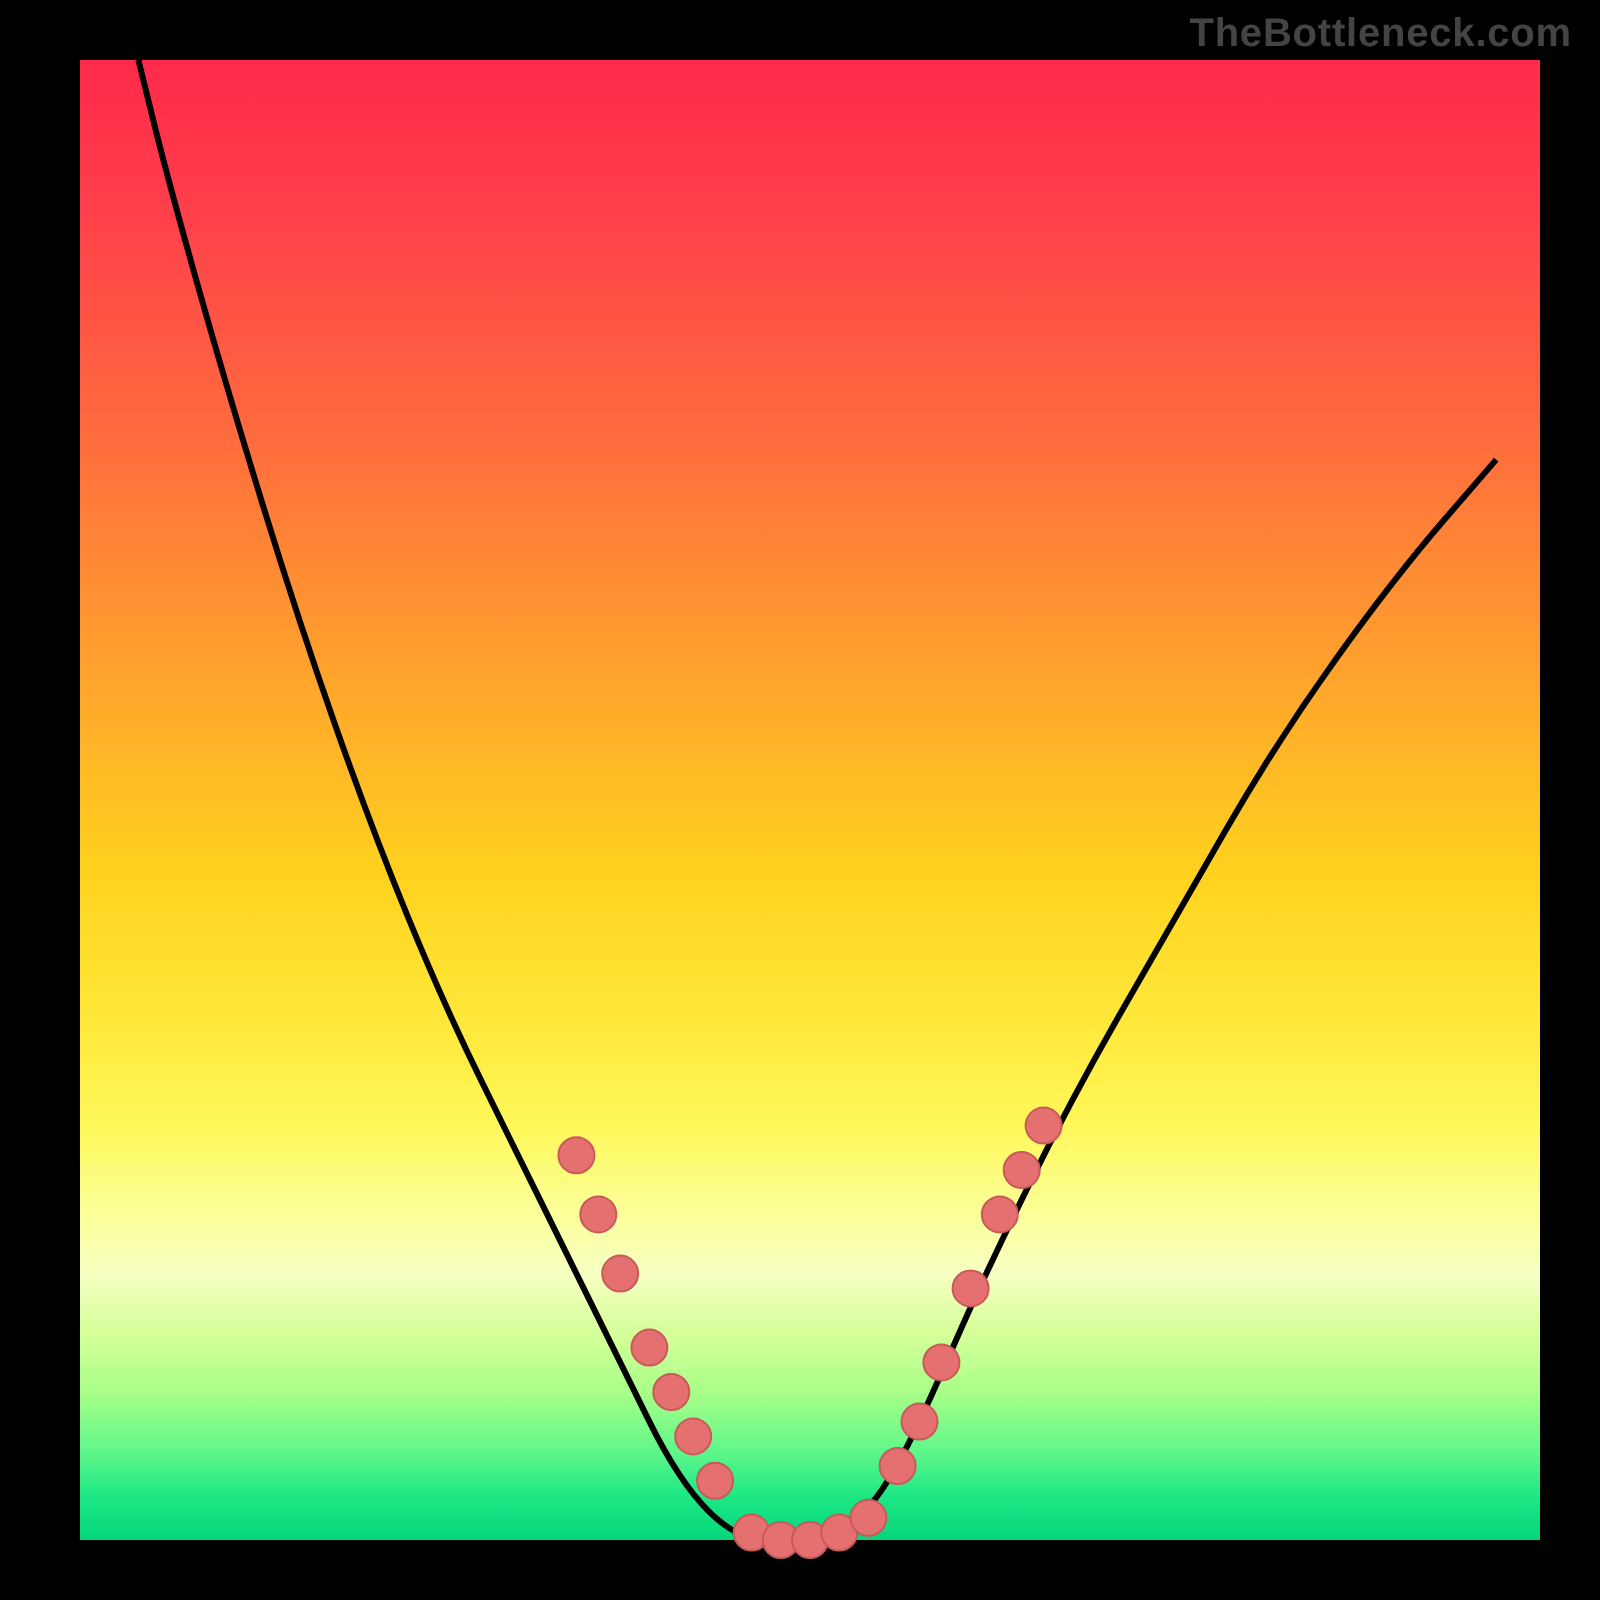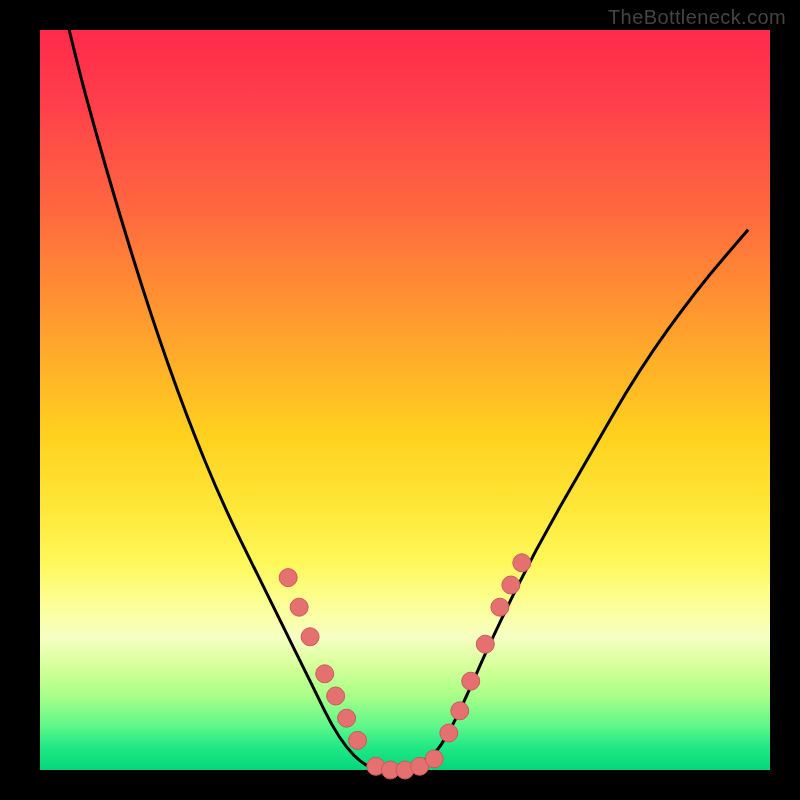--- a/index.html
+++ b/index.html
@@ -40,21 +40,21 @@
       #1ee884 97%,
       #05d67c 100%
     );
   }
   .watermark {
     position: absolute;
     top: 6px;
     right: 14px;
     color: #444;
     font-size: 20px;
-    font-weight: 400;
+    font-weight: 700;
     letter-spacing: 0.4px;
     user-select: none;
   }
   svg.curve {
     position: absolute;
     left: 0;
     top: 0;
     width: 730px;
     height: 740px;
     overflow: visible;

